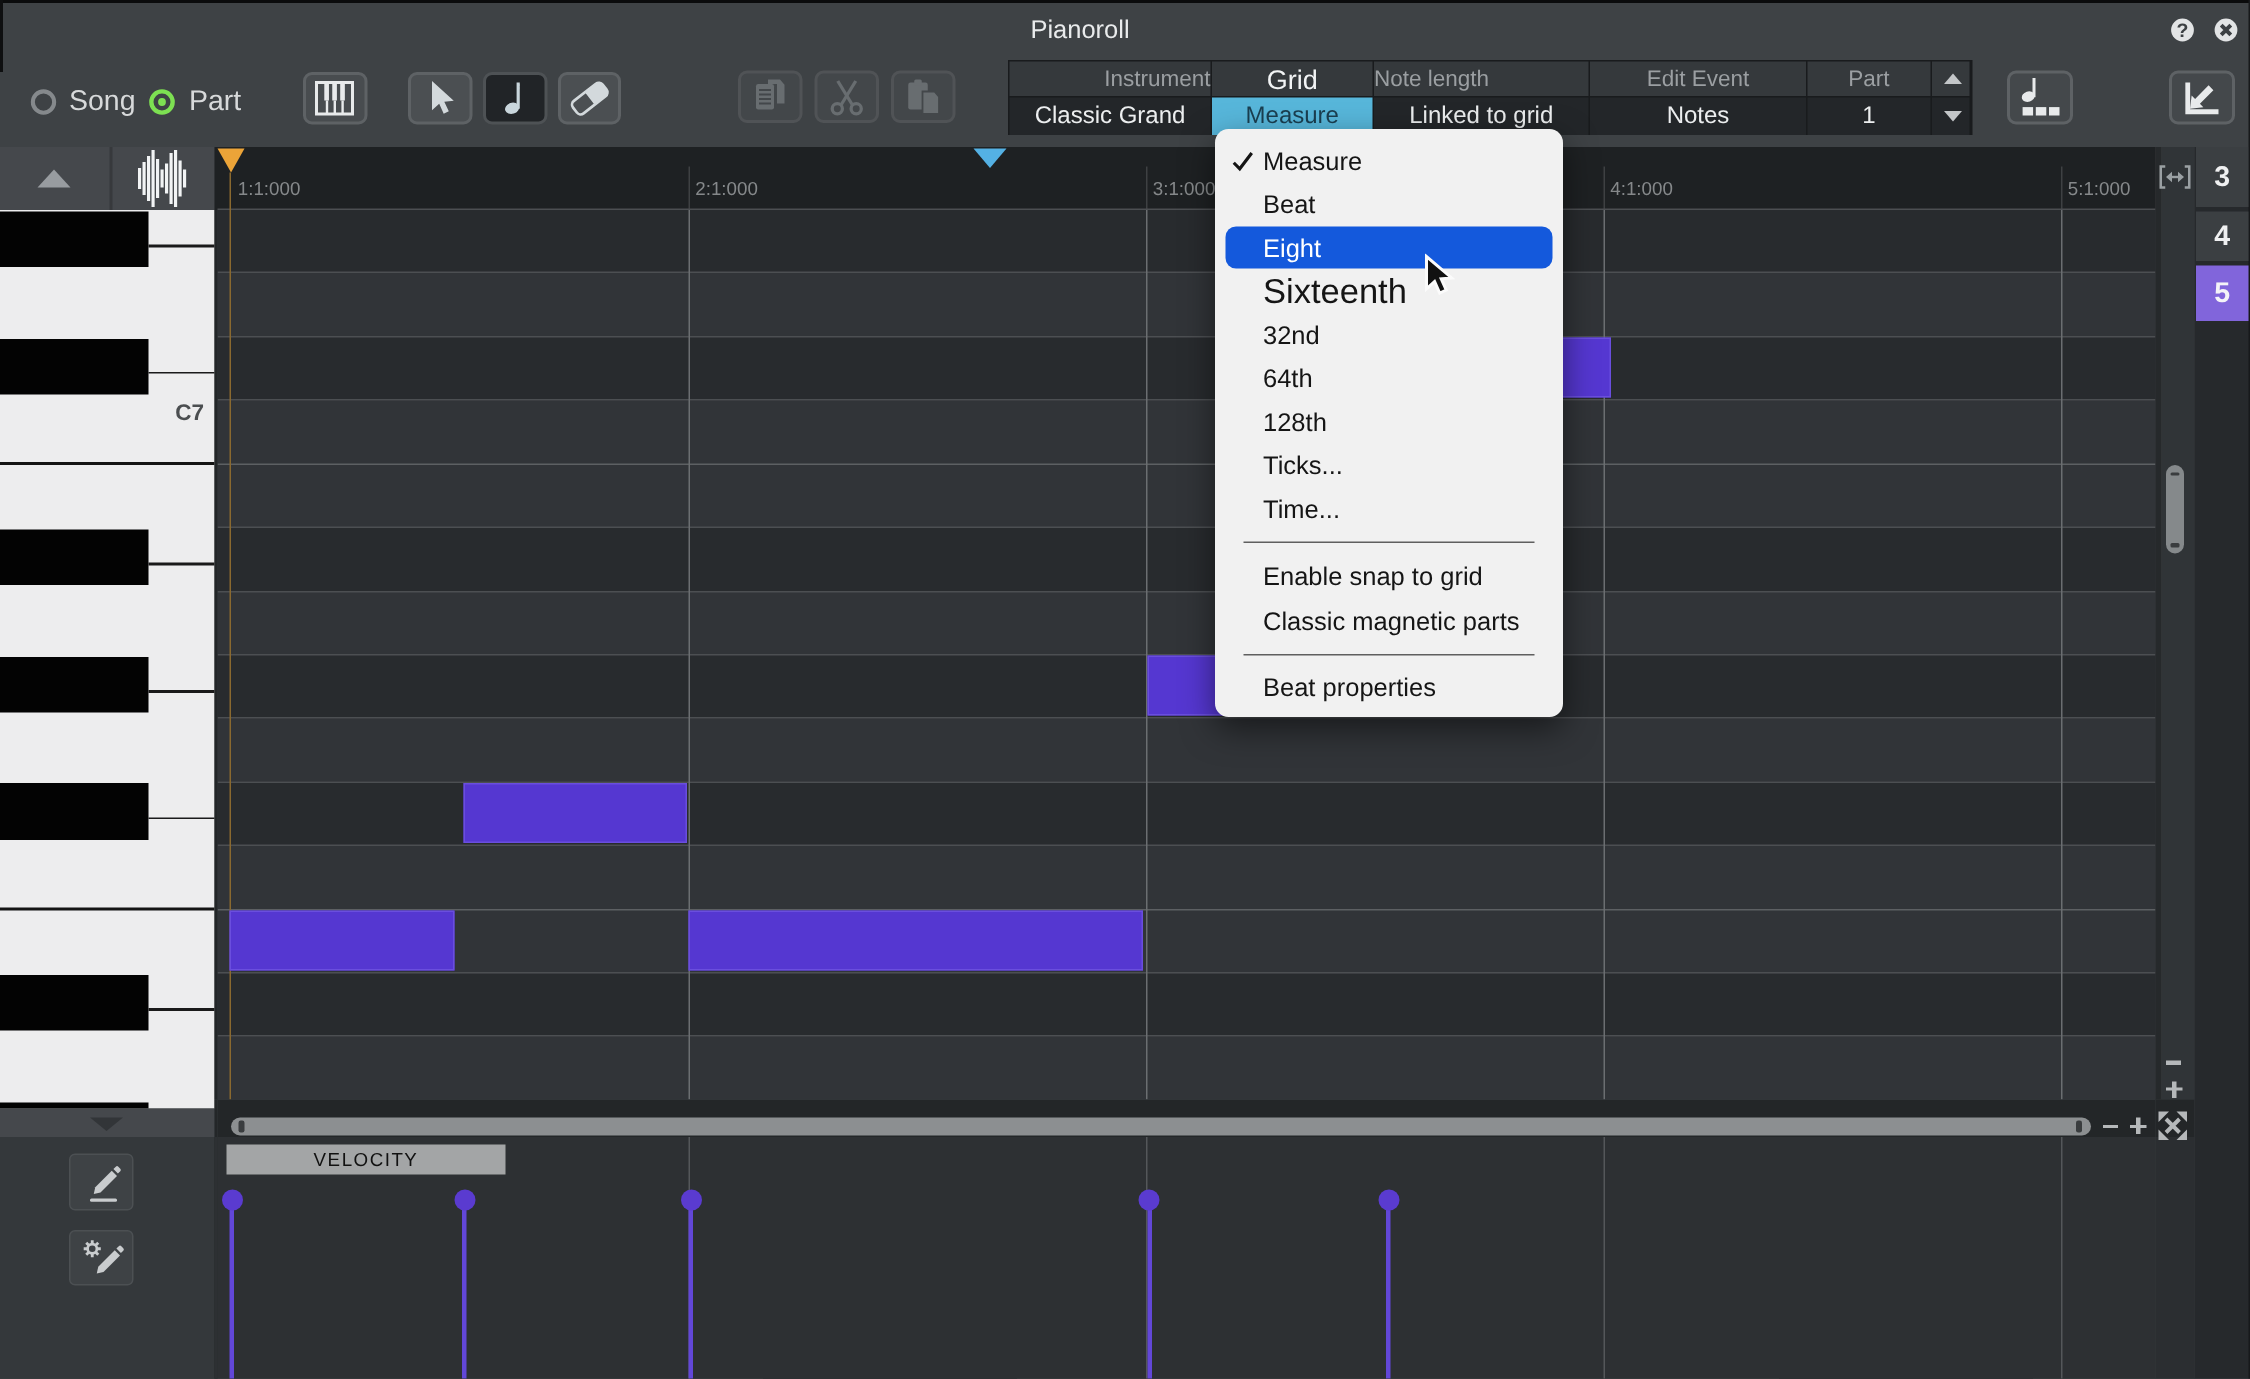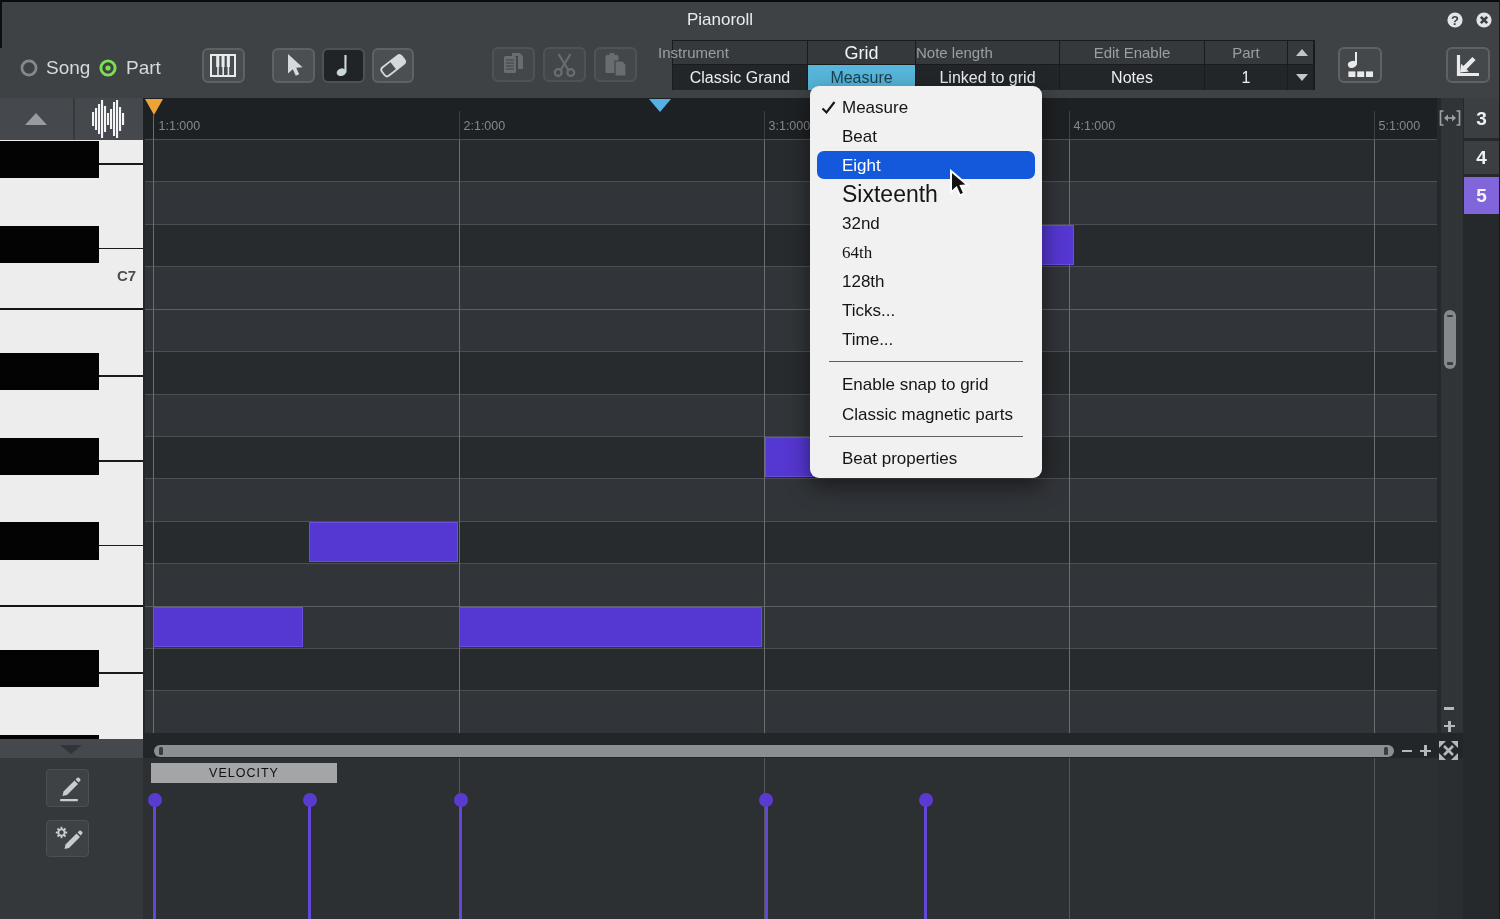--- a/index.html
+++ b/index.html
@@ -95,33 +95,33 @@
     </div>
 <div class="a" style="left:1446px;top:47px;width:40px;height:32px;background:#44484b;border:2px solid #5e6265;border-radius:6px;">
       <svg width="40" height="32" viewBox="0 0 40 32" style="position:absolute;left:0;top:0;">
 <path d="M10.5 6 L10.5 25.5 L31 25.5" stroke="#e8eaeb" stroke-width="3.2" fill="none"></path>
 <path d="M12 23.5 L13.1 14.7 L15.4 17 L24.4 7.9 L27.6 11.1 L18.6 20.2 L20.9 22.5 Z" fill="#e8eaeb"></path>
 </svg>
     </div>
 <div class="a" style="left:672px;top:40px;width:643px;height:50px;background:#191b1d;"></div>
 <div class="a" style="left:673px;top:41px;width:134px;height:23px;background:#35393c;"></div>
 <div class="a" style="left:673px;top:65px;width:134px;height:25px;background:#232629;"></div>
-<div class="a" style="left:658px;top:41px;width:134px;height:23px;color:#9b9fa2;font-size:15px;text-align:left;line-height:24px;">Instrument</div>
+<div class="a" style="left:673px;top:41px;width:134px;height:23px;color:#9b9fa2;font-size:15px;text-align:right;line-height:24px;">Instrument</div>
 <div class="a" style="left:673px;top:65px;width:134px;height:25px;color:#eceeef;font-size:16px;text-align:center;line-height:26px;">Classic Grand</div>
 <div class="a" style="left:808px;top:41px;width:107px;height:23px;background:#35393c;"></div>
 <div class="a" style="left:808px;top:65px;width:107px;height:25px;background:#57b6da;"></div>
 <div class="a" style="left:808px;top:41px;width:107px;height:23px;color:#f2f4f5;font-size:18px;text-align:center;line-height:24px;">Grid</div>
 <div class="a" style="left:808px;top:65px;width:107px;height:25px;color:#1a3e50;font-size:16px;text-align:center;line-height:26px;">Measure</div>
 <div class="a" style="left:916px;top:41px;width:143px;height:23px;background:#35393c;"></div>
 <div class="a" style="left:916px;top:65px;width:143px;height:25px;background:#232629;"></div>
 <div class="a" style="left:916px;top:41px;width:143px;height:23px;color:#9b9fa2;font-size:15px;text-align:left;line-height:24px;">Note length</div>
 <div class="a" style="left:916px;top:65px;width:143px;height:25px;color:#eceeef;font-size:16px;text-align:center;line-height:26px;">Linked to grid</div>
 <div class="a" style="left:1060px;top:41px;width:144px;height:23px;background:#35393c;"></div>
 <div class="a" style="left:1060px;top:65px;width:144px;height:25px;background:#232629;"></div>
-<div class="a" style="left:1060px;top:41px;width:144px;height:23px;color:#9b9fa2;font-size:15px;text-align:center;line-height:24px;">Edit Enable</div>
+<div class="a" style="left:1060px;top:41px;width:144px;height:23px;color:#9b9fa2;font-size:15px;text-align:center;line-height:24px;">Edit Event</div>
 <div class="a" style="left:1060px;top:65px;width:144px;height:25px;color:#eceeef;font-size:16px;text-align:center;line-height:26px;">Notes</div>
 <div class="a" style="left:1205px;top:41px;width:82px;height:23px;background:#35393c;"></div>
 <div class="a" style="left:1205px;top:65px;width:82px;height:25px;background:#232629;"></div>
 <div class="a" style="left:1205px;top:41px;width:82px;height:23px;color:#9b9fa2;font-size:15px;text-align:center;line-height:24px;">Part</div>
 <div class="a" style="left:1205px;top:65px;width:82px;height:25px;color:#eceeef;font-size:16px;text-align:center;line-height:26px;">1</div>
 <div class="a" style="left:1288px;top:41px;width:25px;height:23px;background:#35393c;"></div>
 <div class="a" style="left:1288px;top:65px;width:25px;height:25px;background:#232629;"></div>
 <div class="a" style="left:1295.5px;top:49px;width:0;height:0;border-left:6.5px solid transparent;border-right:6.5px solid transparent;border-bottom:7.5px solid #c3c6c8;"></div>
 <div class="a" style="left:1295.5px;top:74px;width:0;height:0;border-left:6.5px solid transparent;border-right:6.5px solid transparent;border-top:7.5px solid #c3c6c8;"></div>
 <div class="a" style="left:0;top:98px;width:143px;height:41.5px;background:#45484c;"></div>
@@ -293,21 +293,21 @@
 <path d="M6 6 L15 15 M15 6 L6 15" stroke="#b5b8ba" stroke-width="2.6"></path>
 </g>
     </svg>
 <div class="a" style="left:810px;top:86px;width:232px;height:392px;background:#f1f1f1;border-radius:9px;box-shadow:0 8px 22px rgba(0,0,0,0.5);"></div>
 <div class="a" style="left:842px;top:93.0px;height:29px;color:#151515;font-size:17px;line-height:29px;">Measure</div>
 <div class="a" style="left:842px;top:122.0px;height:29px;color:#151515;font-size:17px;line-height:29px;">Beat</div>
 <div class="a" style="left:817px;top:150.5px;width:218px;height:28.5px;background:#1459dc;border-radius:7px;"></div>
 <div class="a" style="left:842px;top:151.0px;height:29px;color:#fff;font-size:17px;line-height:29px;">Eight</div>
 <div class="a" style="left:842px;top:180.0px;height:29px;color:#151515;font-size:23px;line-height:29px;">Sixteenth</div>
 <div class="a" style="left:842px;top:209.0px;height:29px;color:#151515;font-size:17px;line-height:29px;">32nd</div>
-<div class="a" style="left:842px;top:238.0px;height:29px;color:#151515;font-size:17px;line-height:29px;font-family:Liberation Serif, serif;">64th</div>
+<div class="a" style="left:842px;top:238.0px;height:29px;color:#151515;font-size:17px;line-height:29px;">64th</div>
 <div class="a" style="left:842px;top:267.0px;height:29px;color:#151515;font-size:17px;line-height:29px;">128th</div>
 <div class="a" style="left:842px;top:296.0px;height:29px;color:#151515;font-size:17px;line-height:29px;">Ticks...</div>
 <div class="a" style="left:842px;top:325.0px;height:29px;color:#151515;font-size:17px;line-height:29px;">Time...</div>
 <svg class="a" style="left:820px;top:99px;" width="17" height="17" viewBox="0 0 17 17">
 <path d="M2.5 9.5 L6.5 13.5 L14.5 3" stroke="#151515" stroke-width="2.1" fill="none"></path>
 </svg>
 <div class="a" style="left:829px;top:360.5px;width:194px;height:1px;background:#5f5f5f;"></div>
 <div class="txt" style="left:842px;top:369.5px;height:29px;color:#151515;font-size:17px;line-height:29px;">Enable snap to grid</div>
 <div class="txt" style="left:842px;top:399.5px;height:29px;color:#151515;font-size:17px;line-height:29px;">Classic magnetic parts</div>
 <div class="a" style="left:829px;top:435.5px;width:194px;height:1px;background:#5f5f5f;"></div>

